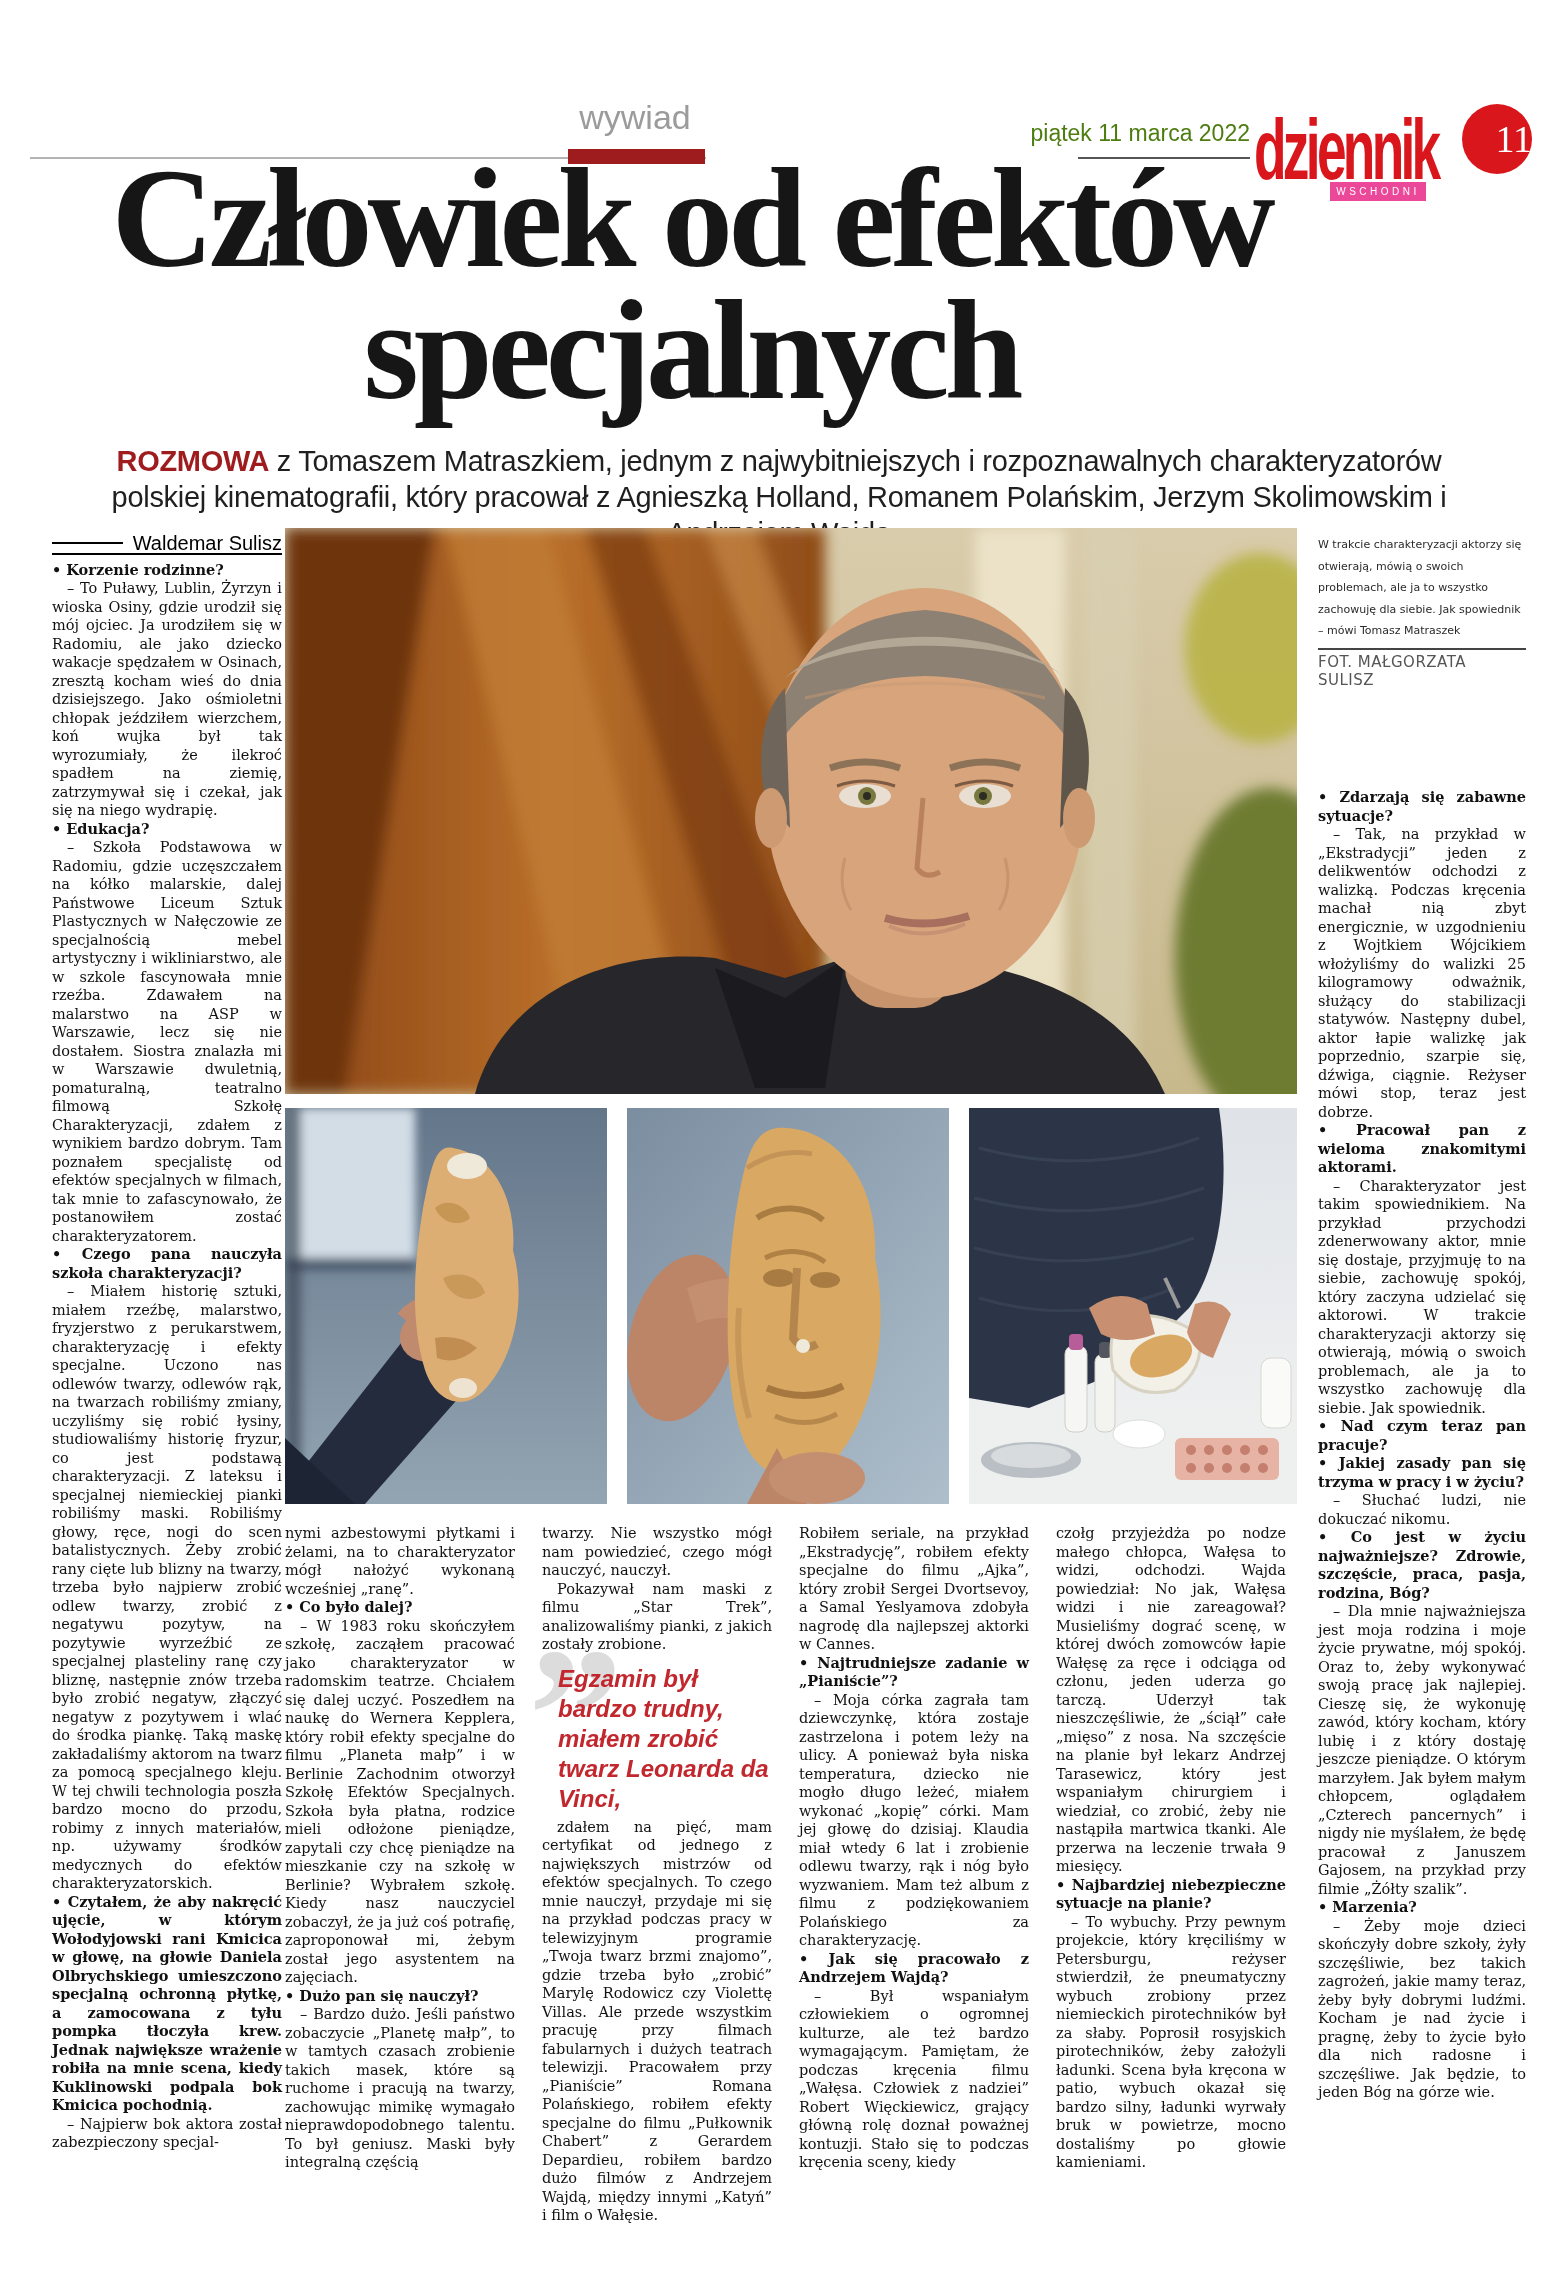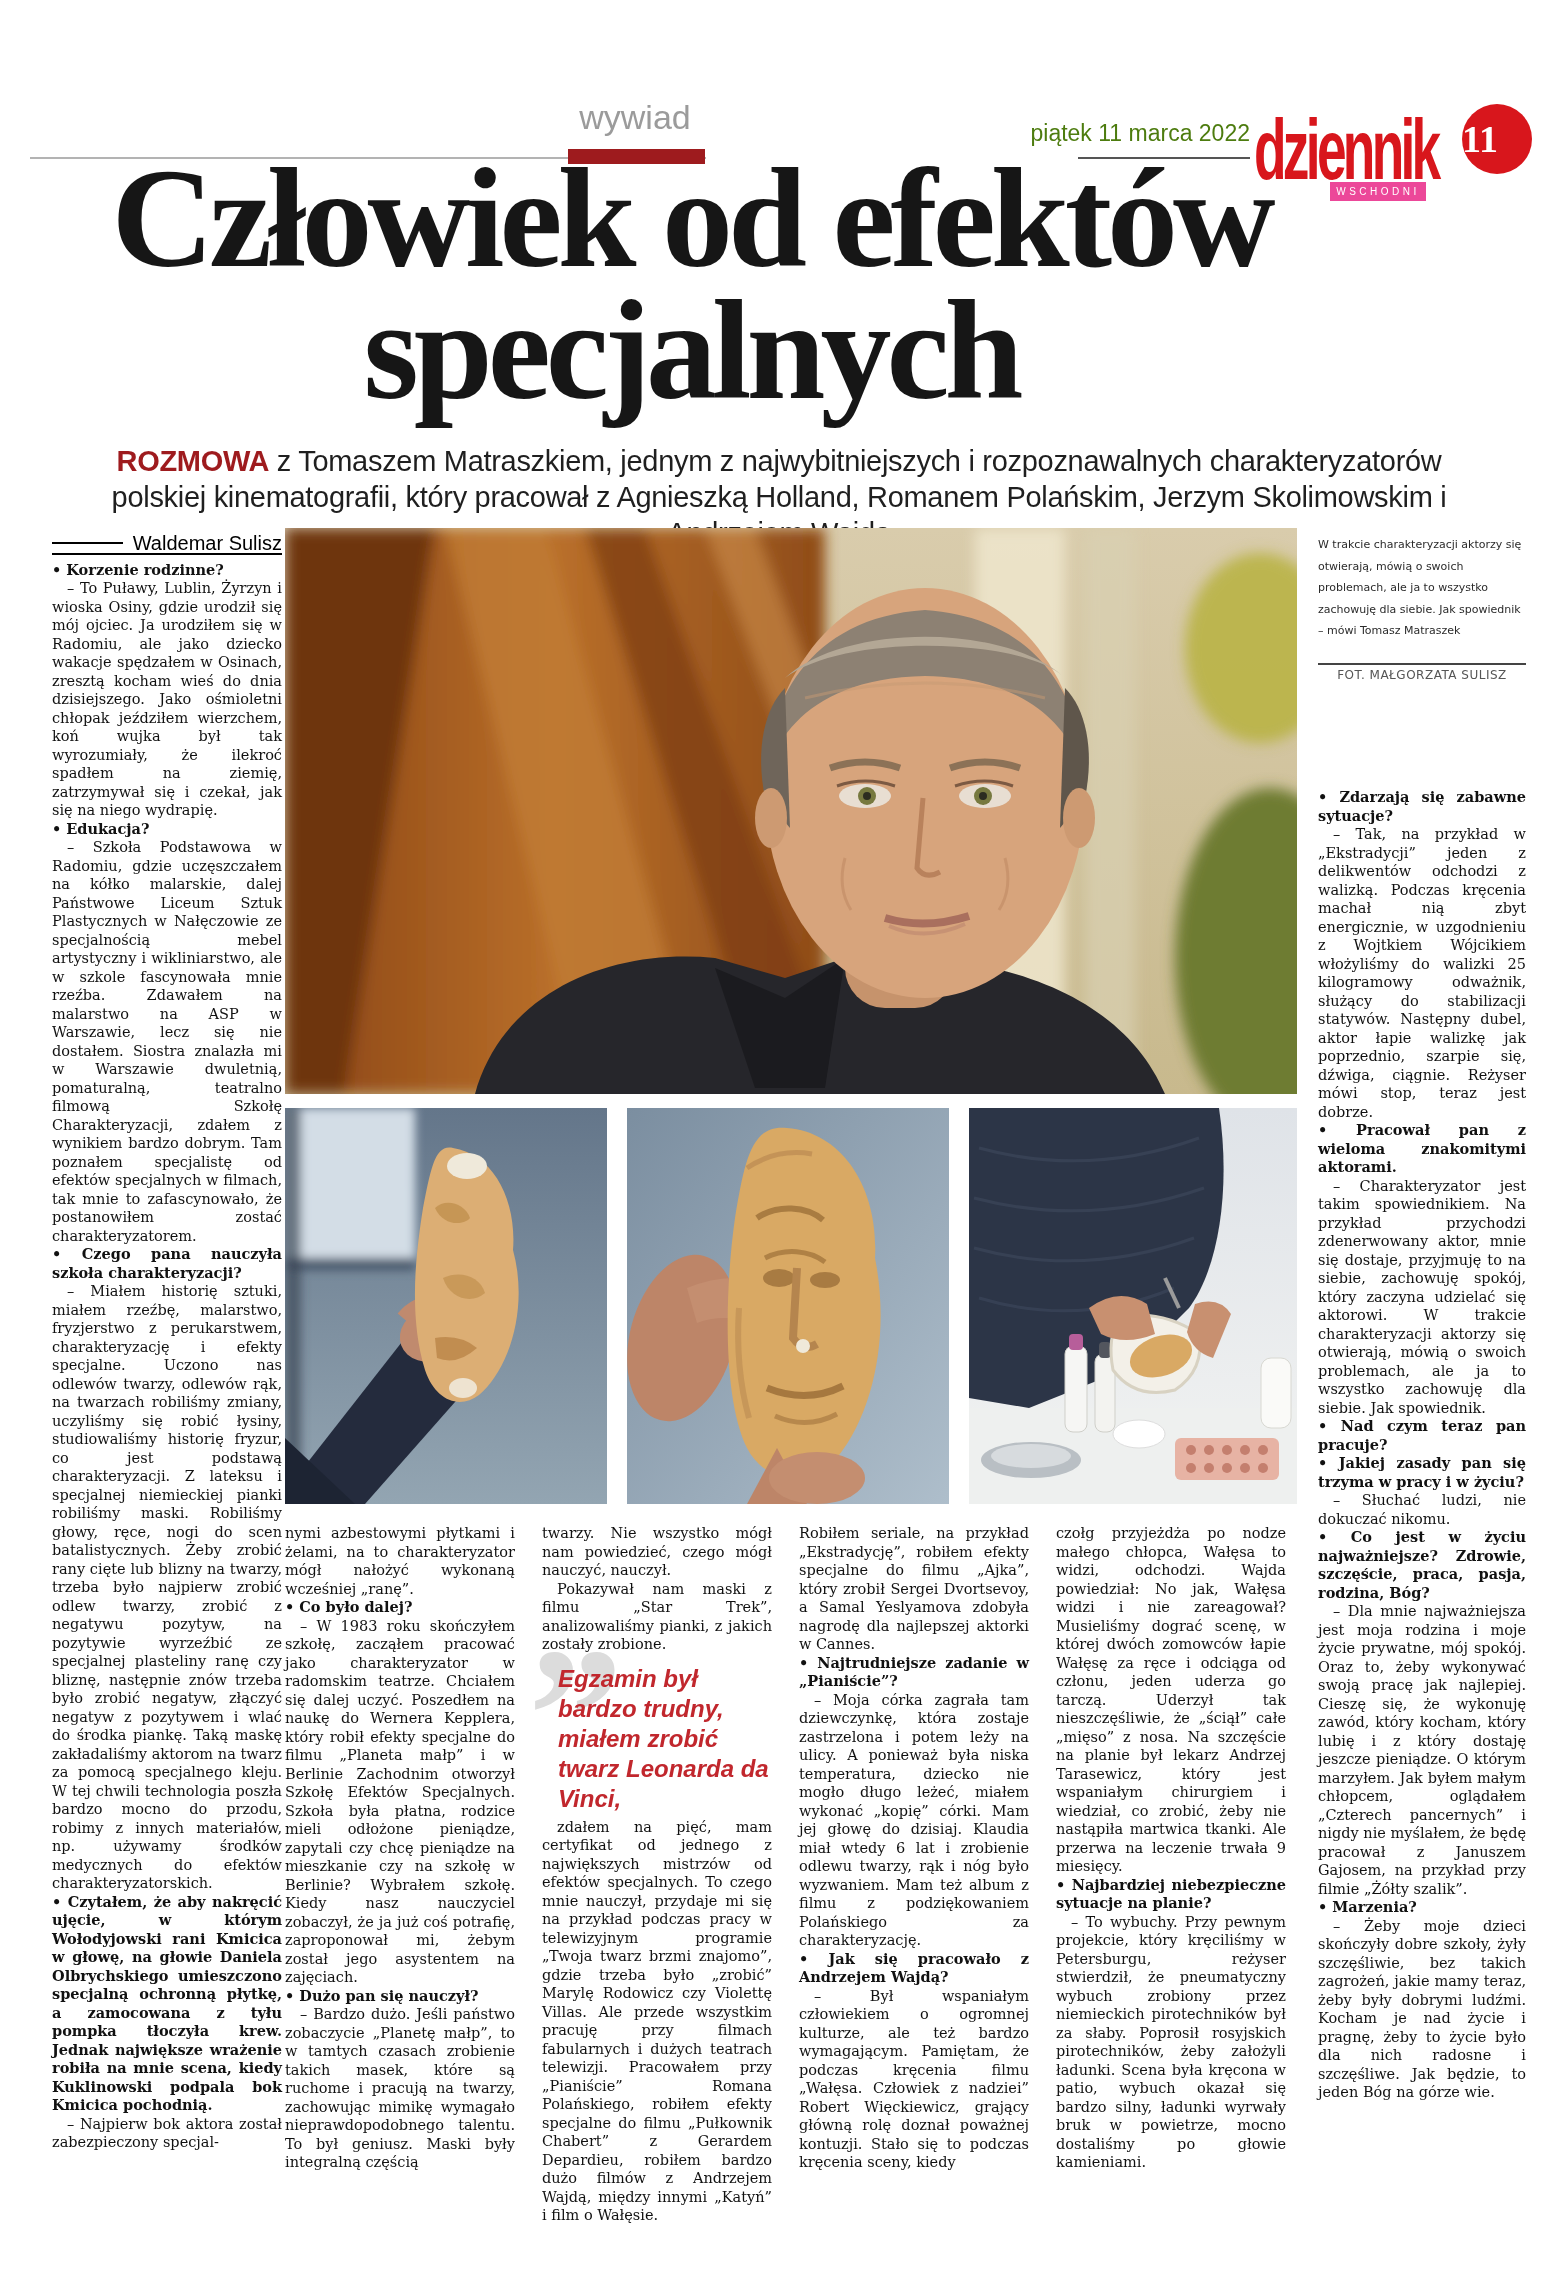--- a/index.html
+++ b/index.html
@@ -12,22 +12,22 @@
   .section-bar{position:absolute;left:568px;top:149px;width:137px;height:15px;background:#9e1b1e;}
   .date{position:absolute;left:990px;top:120px;width:260px;text-align:right;
     font-family:"Liberation Sans",sans-serif;font-size:23px;color:#4d7c0f;}
   .date-rule{position:absolute;left:1078px;top:157px;width:172px;height:2px;background:#555;}
   .logo-wrap{position:absolute;left:1254px;top:94px;width:200px;height:110px;}
   .logo{display:inline-block;font-family:"Liberation Sans",sans-serif;font-weight:800;font-size:86px;
     color:#d8161c;letter-spacing:-6px;transform:scaleX(0.62);transform-origin:left center;line-height:110px;}
   .logo-sub{position:absolute;left:76px;top:88px;width:96px;height:19px;background:#ec4899;color:#fff;
     font-family:"Liberation Sans",sans-serif;font-size:10px;letter-spacing:3.5px;text-align:center;line-height:19px;}
   .pagenum{position:absolute;left:1462px;top:104px;width:70px;height:70px;border-radius:50%;
-    background:#d8161c;color:#fff;font-family:"Liberation Serif",serif;font-weight:700;font-size:38px;
-    text-align:left;line-height:70px;}
+    background:#d8161c;color:#fff;font-family:"Liberation Serif",serif;font-weight:400;font-size:38px;
+    text-align:right;line-height:70px;}
   
   .headline{position:absolute;left:0;top:148px;width:1374px;margin:4px;text-align:center;
     font-family:"Liberation Serif",serif;font-weight:700;font-size:142px;line-height:132px;
     letter-spacing:-5px;color:#161616;}
   .lead{position:absolute;left:75px;top:443px;width:1408px;margin:0;text-align:center;
     font-family:"Liberation Sans",sans-serif;font-size:29px;line-height:36px;letter-spacing:-0.3px;color:#1f1f1f;}
   .lead .kicker{font-weight:700;color:#9e1b1e;}
   
   .col{position:absolute;font-size:14.5px;line-height:18.5px;text-align:justify;}
   .col p{margin:0;}
@@ -46,22 +46,22 @@
   
   .pt-pq{position:relative;margin:16px 0 10px 0;padding:10px 0 4px 16px;text-indent:0;
     font-family:"Liberation Sans",sans-serif;font-style:italic;font-weight:700;
     font-size:24px;line-height:30px;color:#c1272d;text-align:left;z-index:1;}
   .pt-pq::before{content:"\201D";position:absolute;left:-14px;top:-34px;z-index:-1;
     font-family:"Liberation Serif",serif;font-style:normal;font-size:190px;line-height:190px;color:#dcdcdc;}
   
   .caption-block{position:absolute;left:1318px;top:534px;width:208px;}
   .caption-block p{margin:0;font-family:"DejaVu Sans",sans-serif;font-size:11px;line-height:21.5px;
     color:#2b2b2b;text-align:left;}
-  .credit{margin-top:21px;border-top:2px solid #444;padding-top:3px;text-align:center;
-    font-family:"DejaVu Sans",sans-serif;font-size:12px;letter-spacing:0.5px;color:#555;}
+  .credit{margin-top:6px;border-top:2px solid #444;padding-top:3px;text-align:left;
+    font-family:"DejaVu Sans",sans-serif;font-size:15px;letter-spacing:0.5px;color:#555;}
   
   .photo{position:absolute;display:block;}
   .photo-main{left:285px;top:528px;}
   .photo-maskA{left:285px;top:1108px;}
   .photo-maskB{left:627px;top:1108px;}
   .photo-maskC{left:969px;top:1108px;}
 </style>
 </head>
 <body>
 

